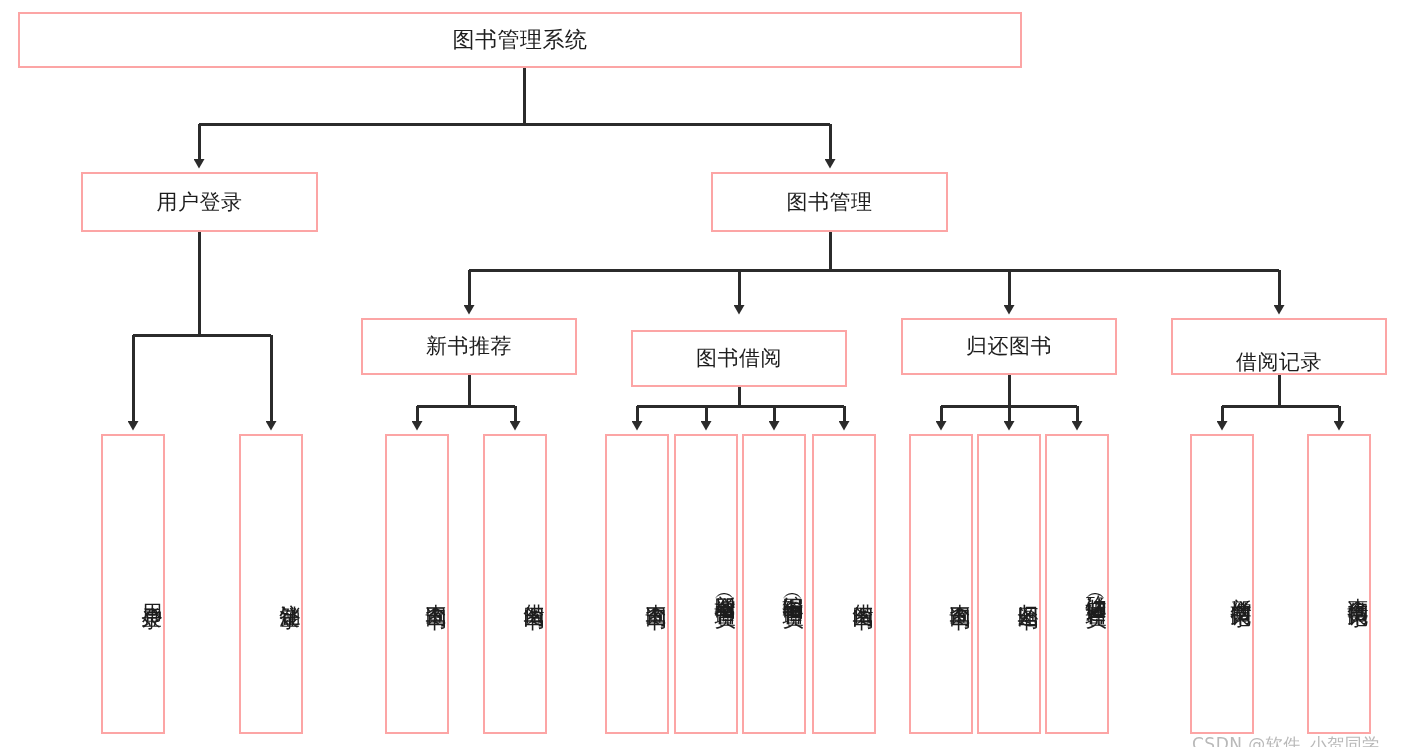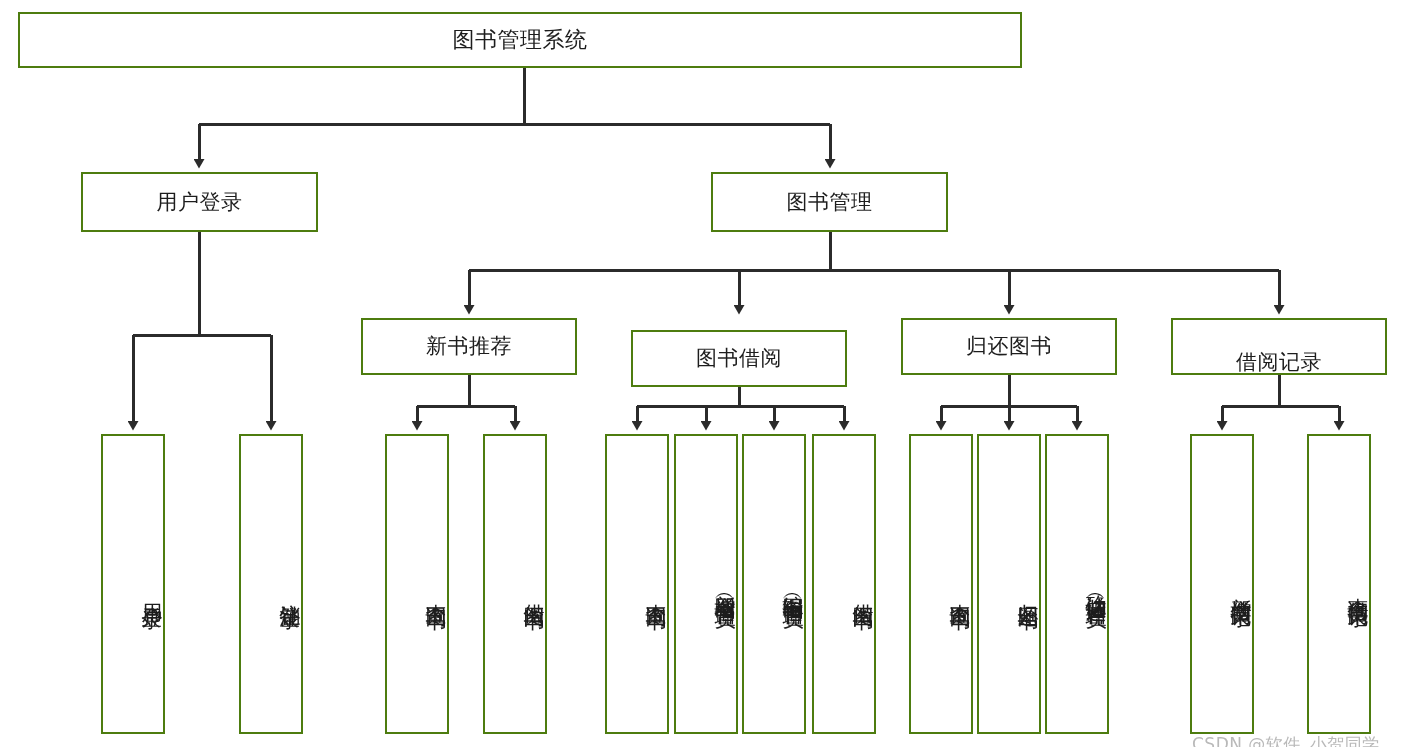--- a/index.html
+++ b/index.html
@@ -24,21 +24,21 @@
     left: 0;
     top: 0;
     width: 1405px;
     height: 747px;
     pointer-events: none;
   }
   .node {
     position: absolute;
     box-sizing: border-box;
     background: #ffffff;
-    border: 2px solid #4d7c0f;
+    border: 2px solid #fca5a5;
     display: flex;
     align-items: center;
     justify-content: center;
     color: #1d1d1d;
     letter-spacing: 0.5px;
   }
   .node-h {
     font-size: 21px;
     line-height: 1;
   }

